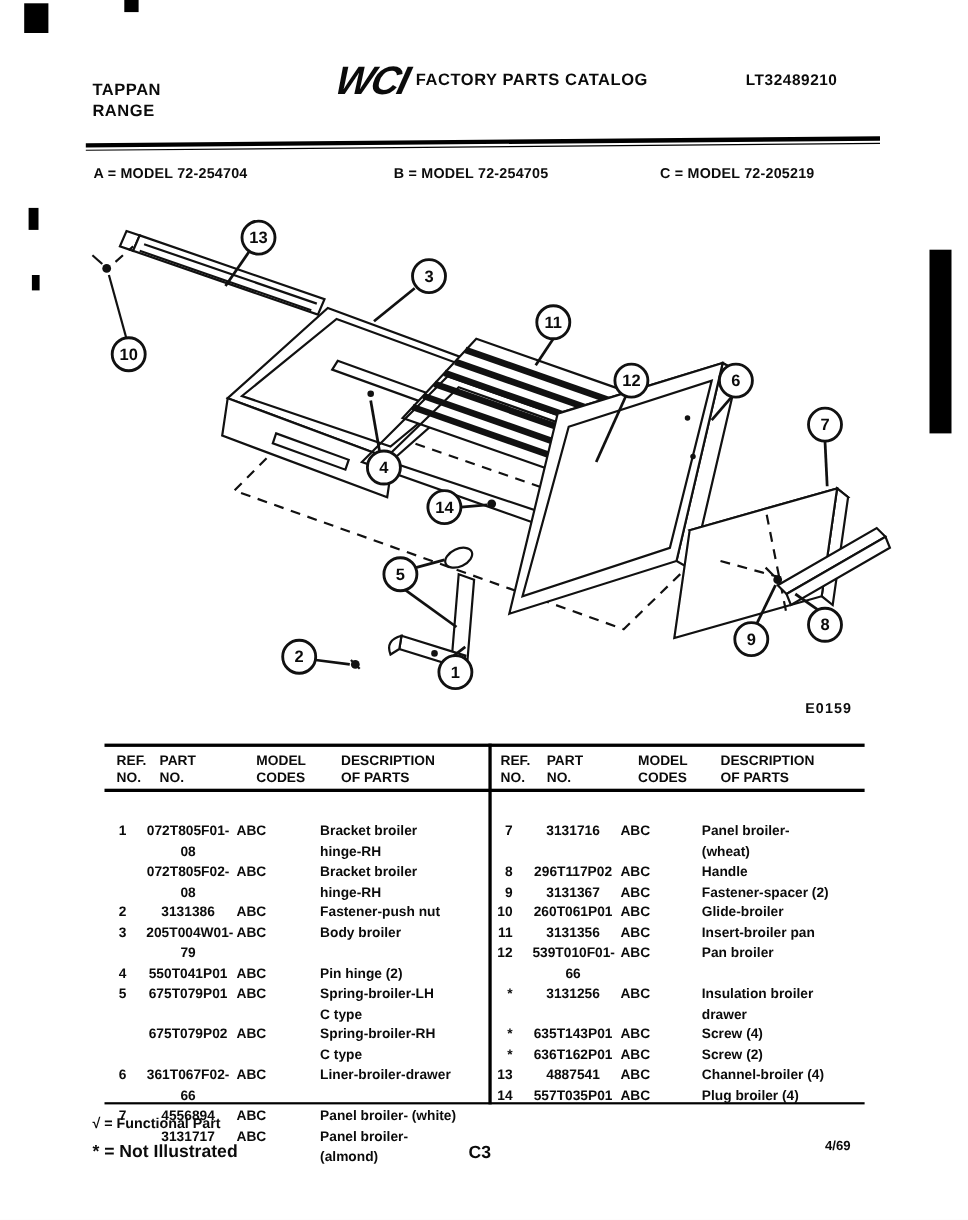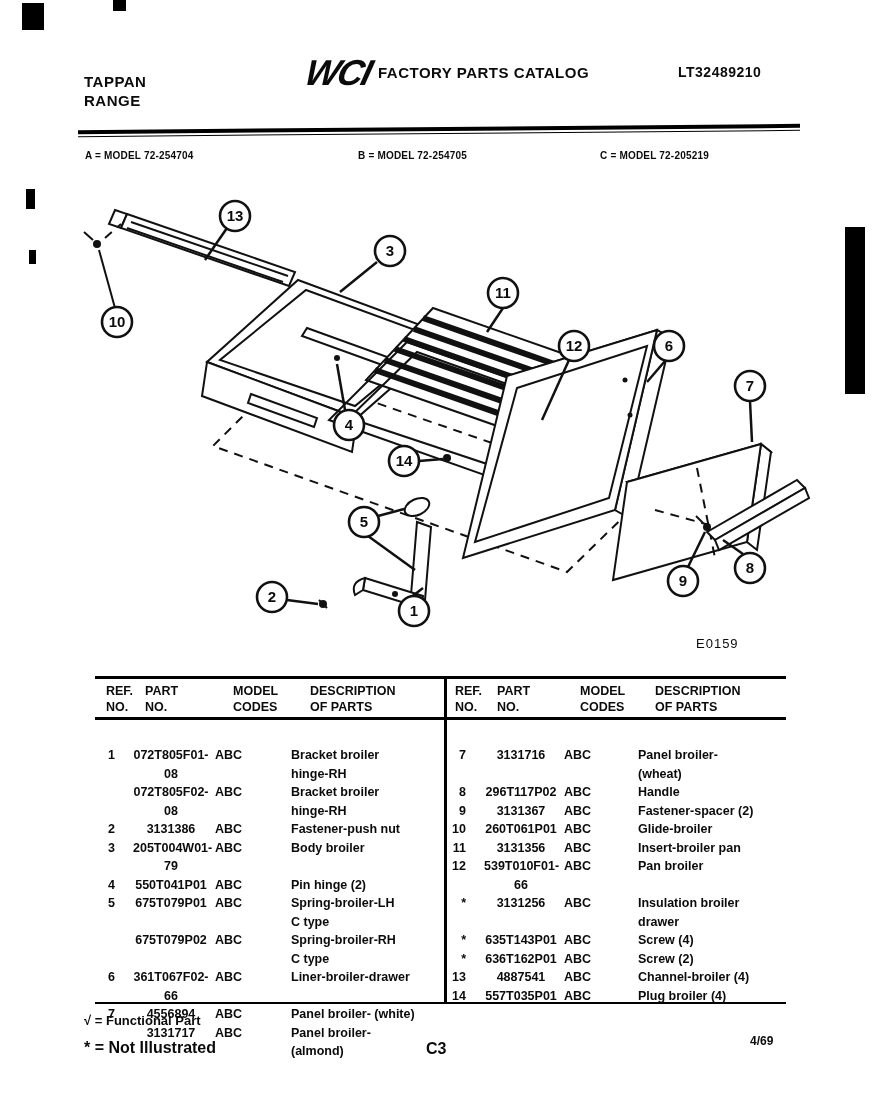--- a/index.html
+++ b/index.html
@@ -8,33 +8,33 @@
   .abs{position:absolute;}
   
   .artifact{position:absolute;background:#000;}
   
   .brand{left:84px;top:72px;font-size:15px;font-weight:700;line-height:19px;letter-spacing:.5px;}
   .logo{left:306px;top:52px;font-size:36px;font-weight:900;font-style:italic;transform:skewX(-14deg);letter-spacing:-2px;}
   .cat-title{left:378px;top:64px;font-size:15px;font-weight:700;letter-spacing:.5px;}
   .docnum{left:678px;top:64px;font-size:14px;font-weight:700;letter-spacing:.5px;}
   .rule-main{left:78px;top:127px;width:722px;height:4px;background:#000;transform:rotate(-0.5deg);}
   .rule-sub{left:78px;top:133px;width:722px;height:1px;background:#000;transform:rotate(-0.5deg);}
-  .model{top:150px;font-size:10px;font-weight:700;letter-spacing:.2px;}
+  .model{top:150px;font-size:13px;font-weight:700;letter-spacing:.2px;}
   
   .diagram{left:55px;top:180px;width:800px;height:486px;}
   .diagram svg{width:800px;height:486px;display:block;}
   .ln{stroke:#111;stroke-width:2;fill:none;}
   .ln3{stroke:#111;stroke-width:2.5;fill:none;}
   .fw{stroke:#111;stroke-width:2;fill:#fff;}
   .bar{stroke:#111;stroke-width:6;fill:none;}
   .dash{stroke:#111;stroke-width:2;fill:none;stroke-dasharray:9 7;}
   .dot{fill:#111;stroke:none;}
   .co-c{fill:#fff;stroke:#111;stroke-width:2.6;}
   .co-num{font:700 15px "Liberation Sans",sans-serif;fill:#0b0b0b;text-anchor:middle;}
-  .figcode{left:696px;top:636px;font-size:13px;font-weight:400;letter-spacing:1px;}
+  .figcode{left:732px;top:636px;font-size:13px;font-weight:700;letter-spacing:1px;}
   
   .tline{position:absolute;background:#000;}
   .thead-cell{position:absolute;font-size:12.5px;font-weight:700;line-height:16px;white-space:nowrap;}
   table.parts{position:absolute;border-collapse:collapse;table-layout:fixed;}
   table.parts td{font-size:12.5px;font-weight:700;line-height:18.5px;vertical-align:top;
                  padding:0;white-space:pre-line;}
   table.parts td.ref{text-align:right;padding-right:4px;}
   table.parts td.part{padding-left:14px;text-align:center;}
   table.parts td.codes{padding-left:6px;}
   table.parts td.desc{padding-left:6px;}

